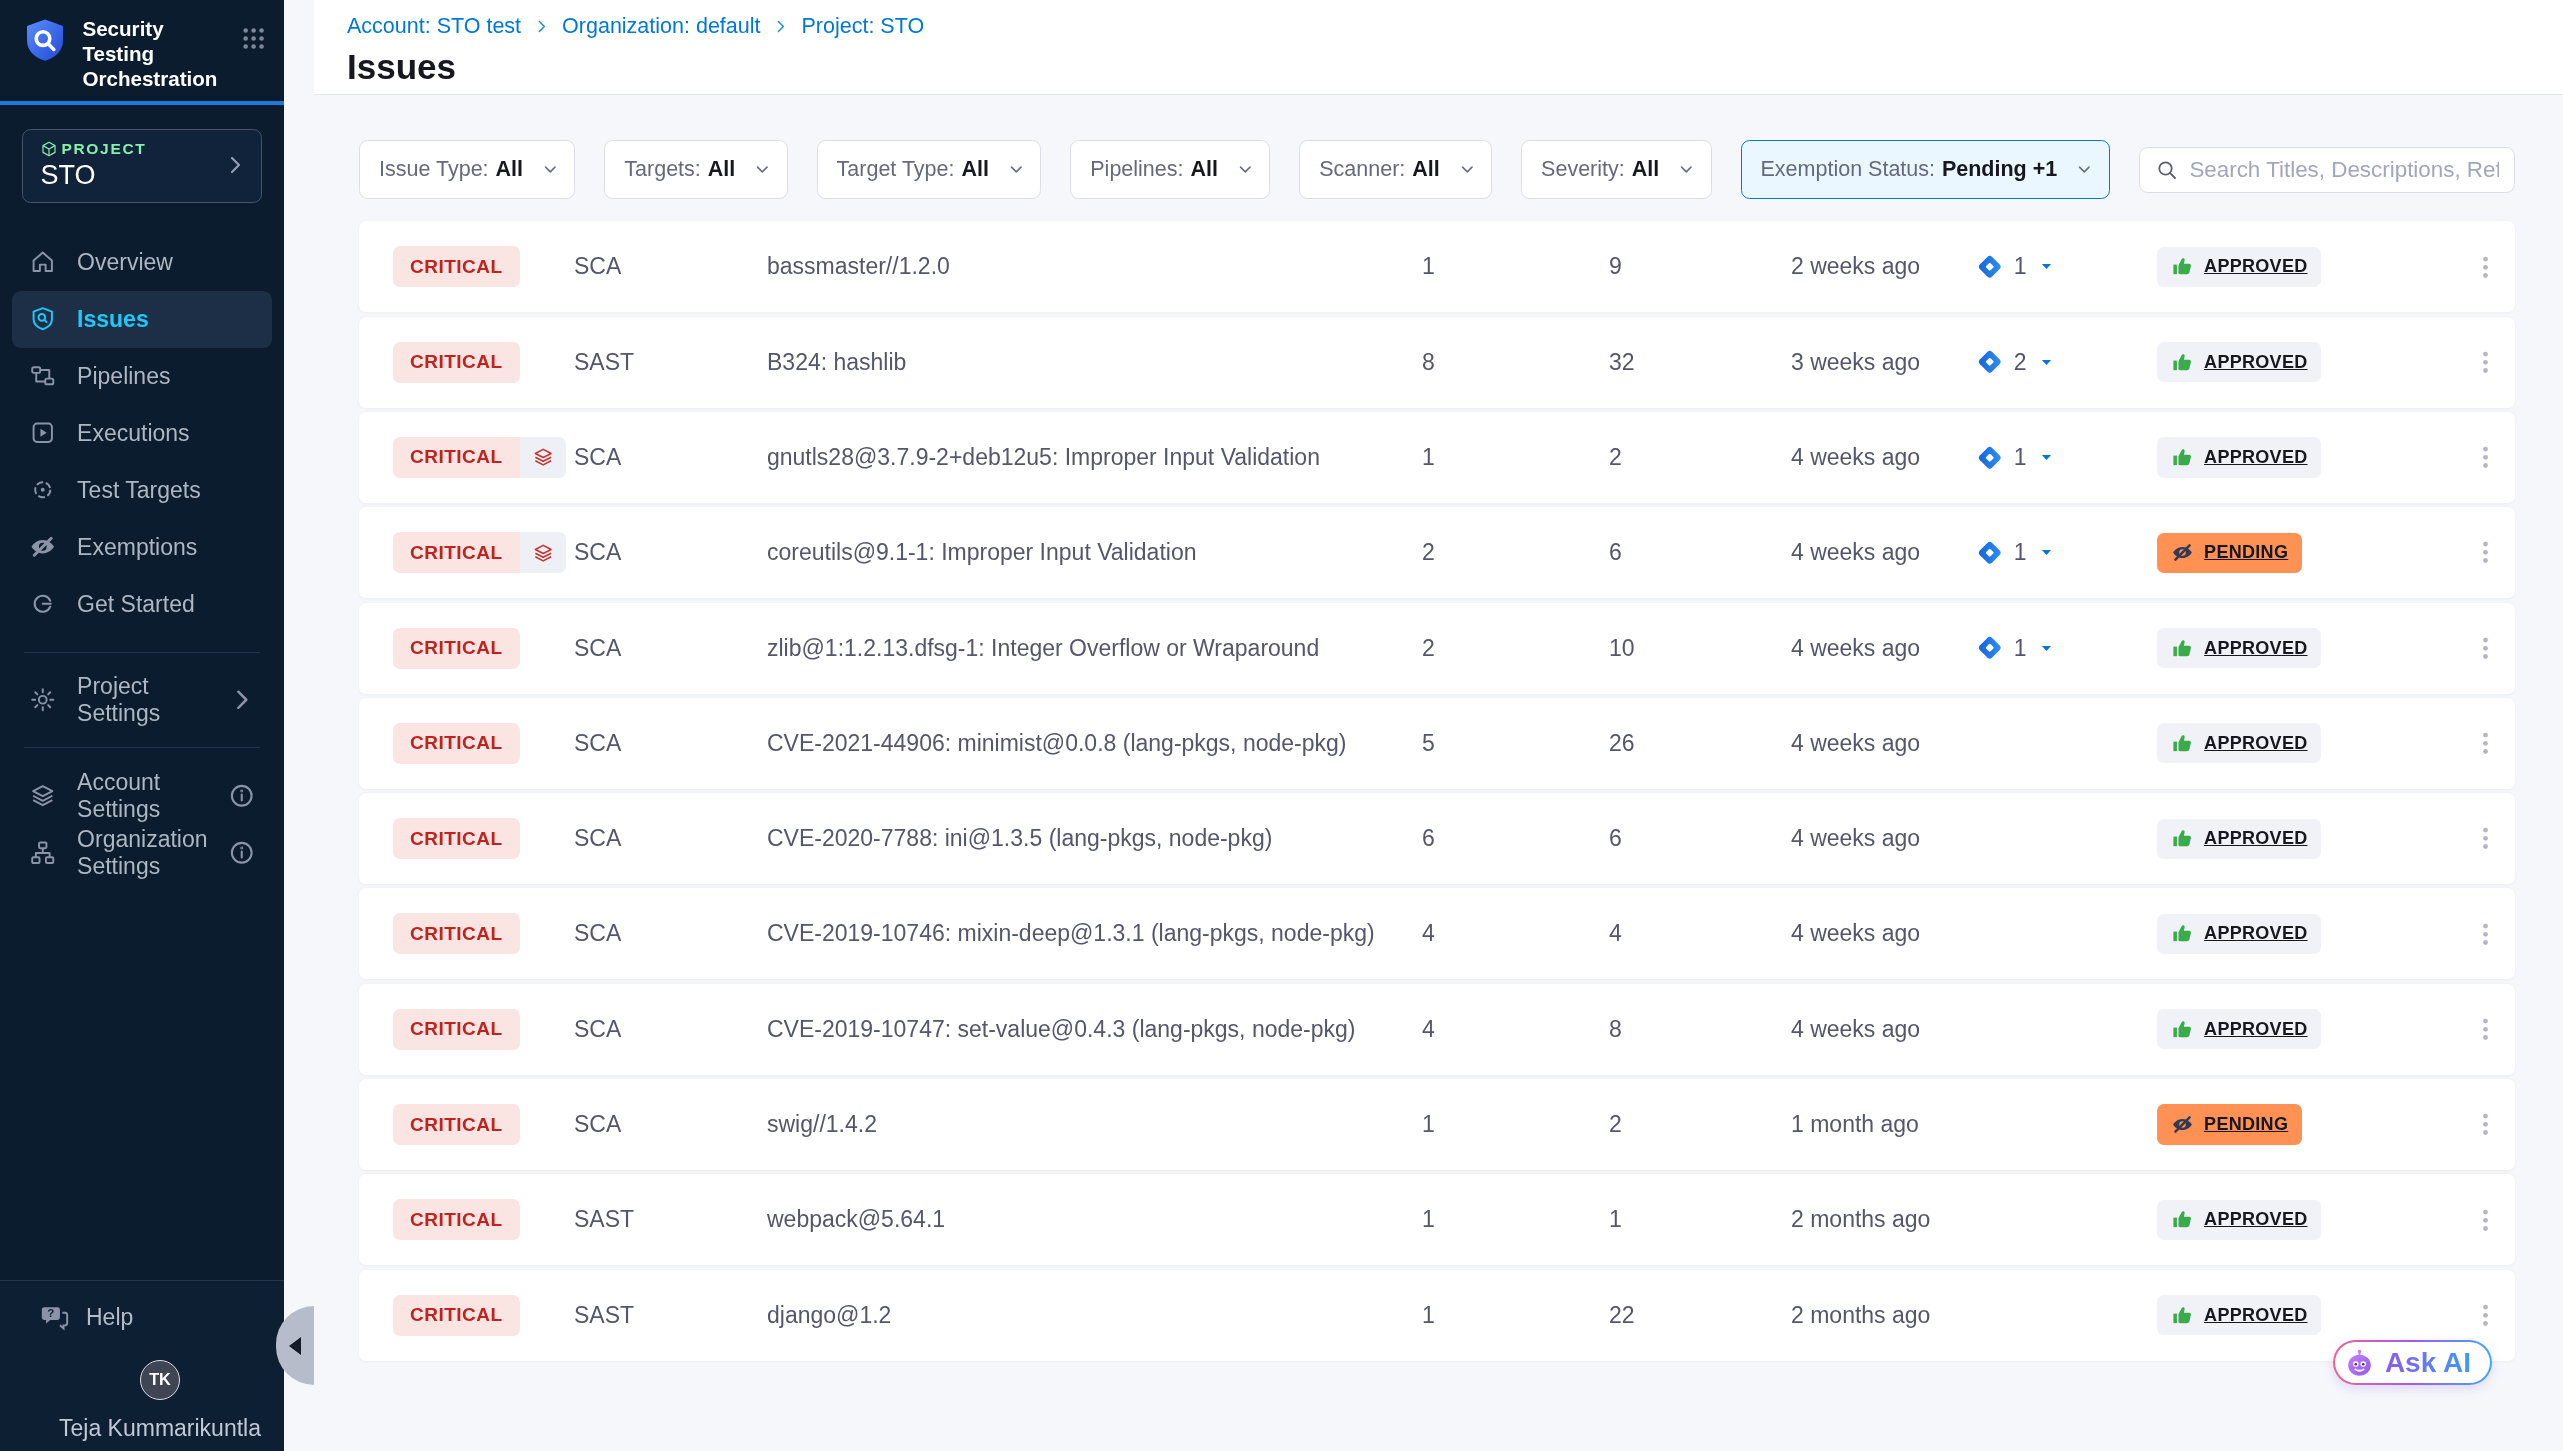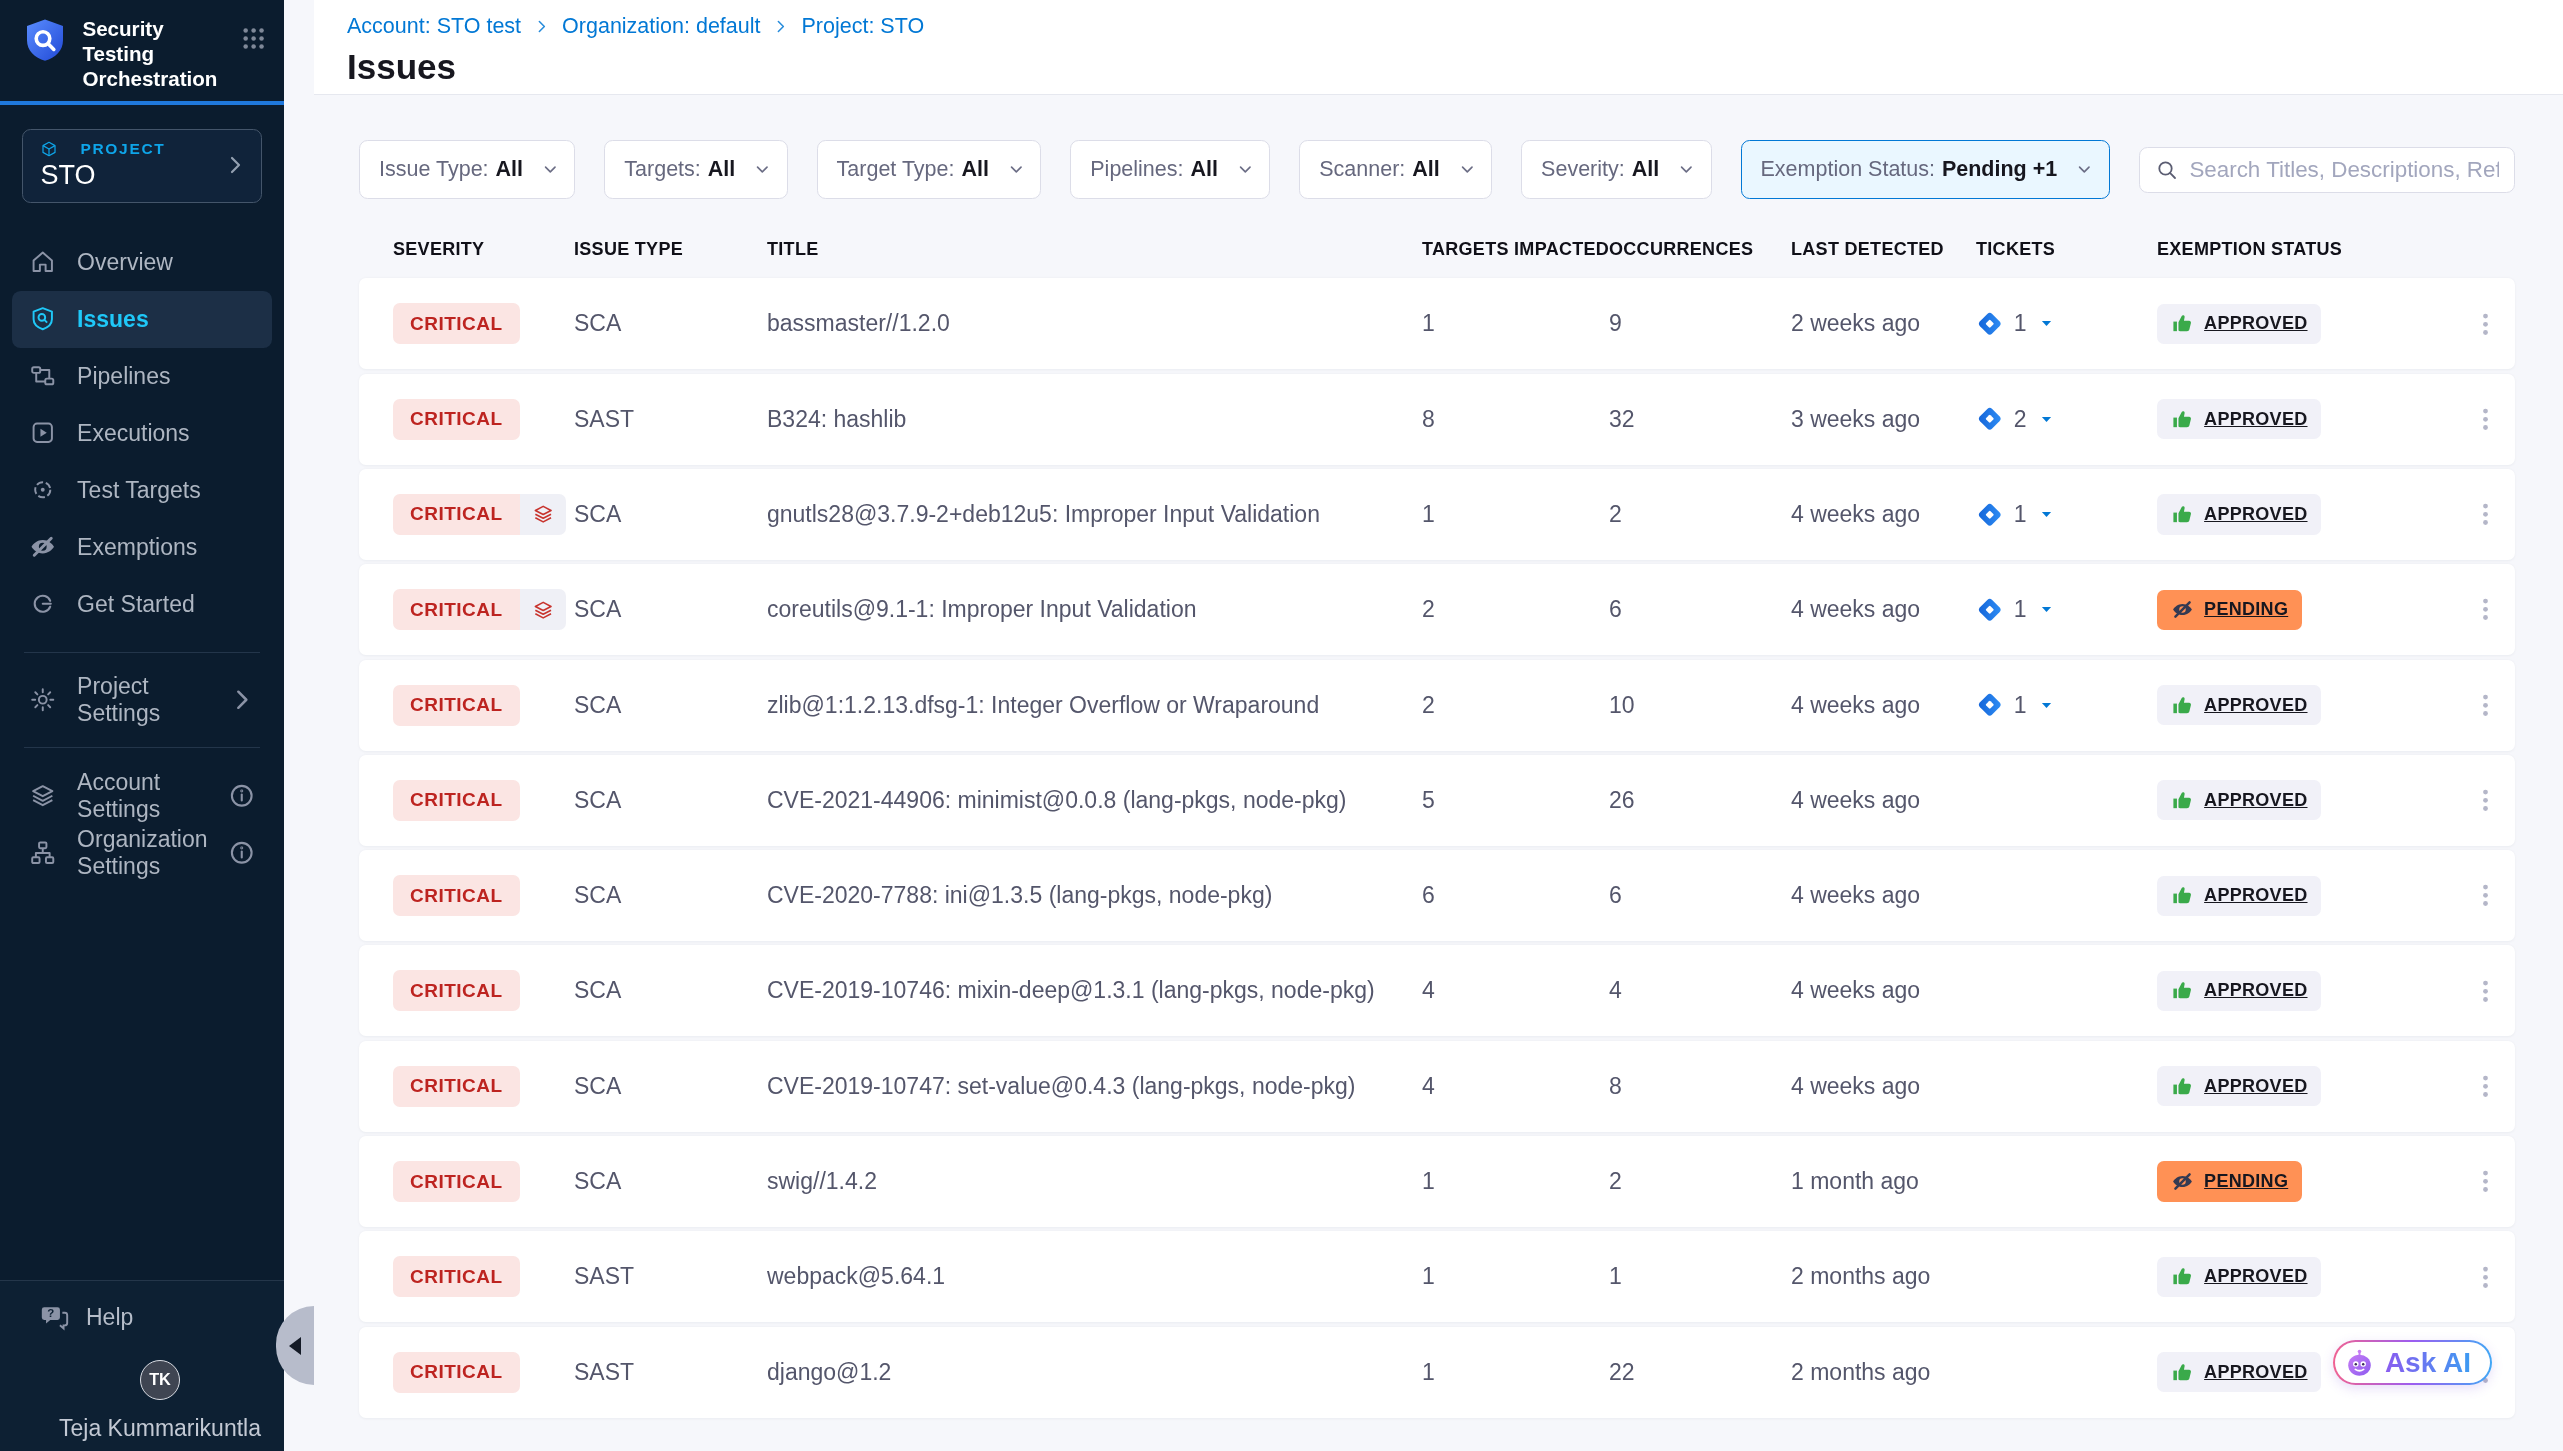--- a/index.html
+++ b/index.html
@@ -12,21 +12,21 @@
   }
   .icon svg{display:block;width:100%;height:100%;}
 
   
   .sidebar{position:absolute;left:0;top:0;width:284px;height:1452px;background:var(--sidebar-bg,#0b1c2e);z-index:10;}
   .logo-row{display:flex;align-items:flex-start;gap:13.8px;padding:15.5px 17px 10.3px 20.6px;border-bottom:4.3px solid #1f78dc;}
   .logo-icon{width:48px;height:48px;flex:none;}
   .logo-title{color:#fff;font-weight:700;font-size:20.6px;line-height:1.22;width:153px;}
   .grid-btn{margin-left:auto;margin-top:8.6px;width:29px;height:29px;color:#7f8898;background:none;border:none;cursor:pointer;}
   .project-card{margin:24px 22.4px 0 22.4px;border:1.7px solid #44556a;border-radius:8.6px;background:#10233a;padding:9.5px 17px 10.3px;position:relative;cursor:pointer;}
-  .project-label-row{display:flex;align-items:flex-end;gap:22px;color:#0ea5e9;}
+  .project-label-row{display:flex;align-items:flex-end;gap:3px;color:#86efac;}
   .project-label-row .icon{width:18px;height:18px;}
   .project-label{font-size:15.5px;letter-spacing:1.7px;font-weight:700;}
   .project-name{color:#fff;font-size:27px;margin-top:2.6px;}
   .project-chevron{position:absolute;right:13.8px;top:22.4px;width:24px;height:24px;color:#93a0b1;}
   .nav{margin-top:31px;}
   .nav-item{display:flex;align-items:center;gap:20.6px;height:57px;margin:0 12px;padding-left:17px;border-radius:8.6px;color:#aeb6c2;font-size:23px;cursor:pointer;}
   .nav-item .icon{width:27.5px;height:27.5px;color:#8b93a6;flex:none;}
   .nav-item.active{background:#1c2f46;color:var(--active-cyan,#1fc8f8);font-weight:700;}
   .nav-item.active .icon{color:var(--active-cyan,#1fc8f8);}
   .side-divider{height:0.9px;background:#23354a;margin:19px 24px;}
@@ -383,31 +383,20 @@
             <circle cx="10.5" cy="10.5" r="6.2"></circle>
             <path d="M15.2 15.2 L20 20"></path>
           </svg>
         </span>
       <input placeholder="Search Titles, Descriptions, Ref IDs" style="">
     </div>
   </div>
 
 
   <div class="issues-table">
-    <div class="grid-row thead" id="table-header">
-        <div class="hcell">SEVERITY</div>
-        <div class="hcell">ISSUE TYPE</div>
-        <div class="hcell">TITLE</div>
-        <div class="hcell">TARGETS IMPACTED</div>
-        <div class="hcell">OCCURRENCES</div>
-        <div class="hcell">LAST DETECTED</div>
-        <div class="hcell">TICKETS</div>
-        <div class="hcell">EXEMPTION STATUS</div>
-        <div></div>
-      </div>
     <div id="table-body">
         <div class="grid-row trow">
           <div><span class="sev-wrap">
               <span class="sev-badge">CRITICAL</span>
             </span></div>
           <div class="tcell">SCA</div>
           <div class="tcell">bassmaster//1.2.0</div>
           <div class="tcell">1</div>
           <div class="tcell">9</div>
           <div class="tcell">2 weeks ago</div>

